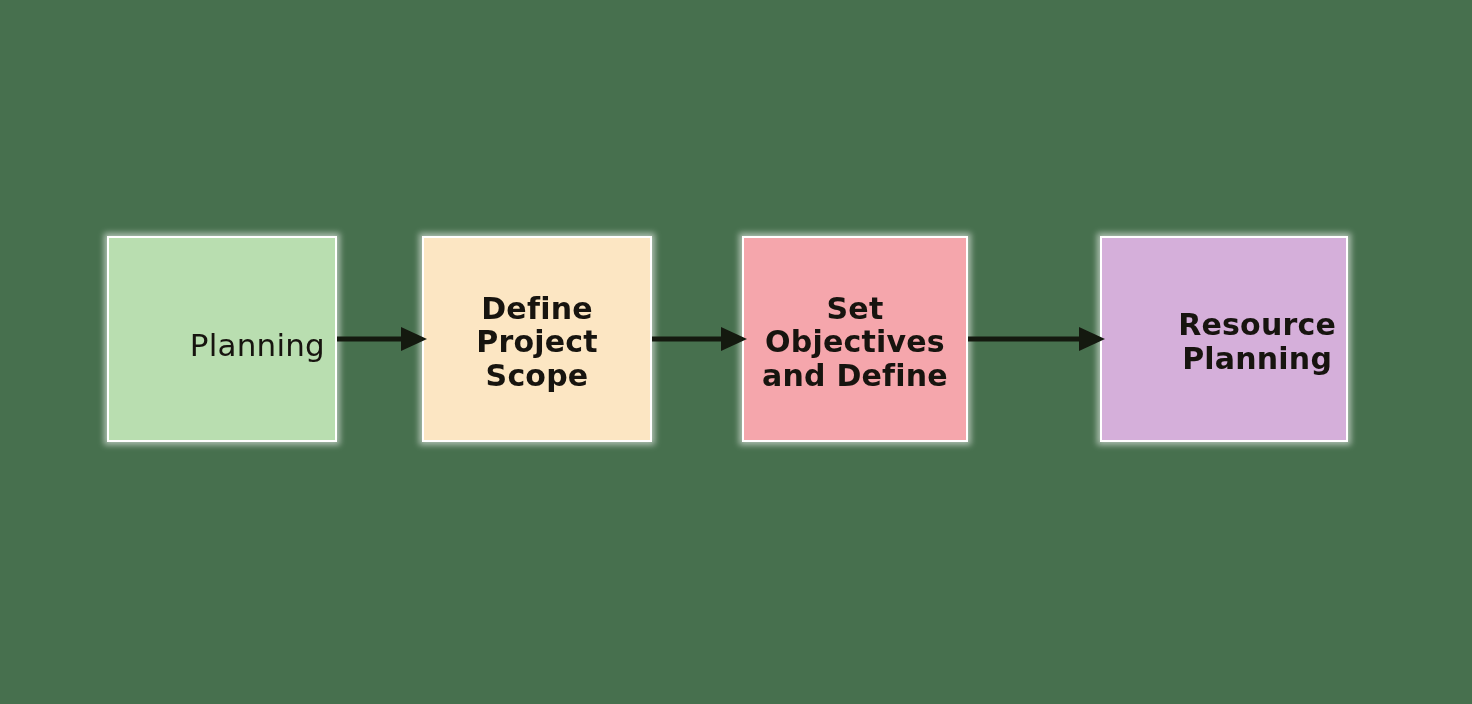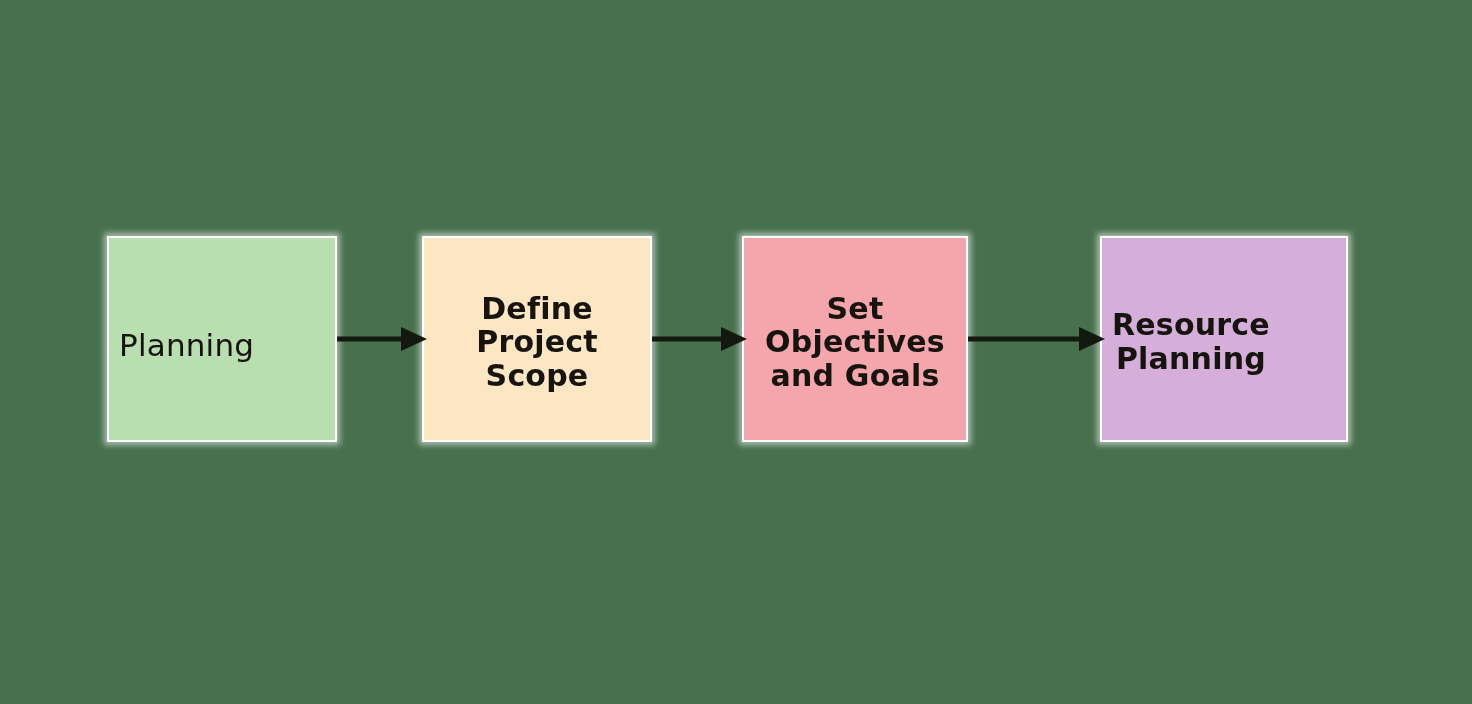--- a/index.html
+++ b/index.html
@@ -17,21 +17,21 @@
     position: relative;
     width: 1472px;
     height: 704px;
     background: #47704e;
   }
   .node {
     position: absolute;
     box-sizing: border-box;
     display: flex;
     align-items: center;
-    justify-content: flex-start;
+    justify-content: flex-end;
     text-align: center;
     border: 2px solid rgba(255,255,255,0.92);
     box-shadow: 0 0 6px 3px rgba(255,255,255,0.55);
     z-index: 2;
   }
   .node-label {
     font-family: "DejaVu Sans", "Liberation Sans", sans-serif;
     font-weight: 700;
     font-size: 30px;
     line-height: 1.12;
@@ -66,21 +66,21 @@
     <span class="node-label single" style="color: rgb(23, 20, 15);">Planning</span>
   </div>
 
   <div class="node" id="node-1" style="left: 422px; top: 236px; width: 230px; height: 206px; background: rgb(252, 230, 195); border-color: rgb(255, 255, 255);">
     <span class="node-label" style="color: rgb(23, 20, 15);">Define Project
 Scope</span>
   </div>
 
   <div class="node" id="node-2" style="left: 742px; top: 236px; width: 226px; height: 206px; background: rgb(245, 166, 172); border-color: rgb(255, 255, 255);">
     <span class="node-label" style="color: rgb(23, 20, 15);">Set Objectives
-and Goals</span>
+and Define</span>
   </div>
 
   <div class="node" id="node-3" style="left: 1100px; top: 236px; width: 248px; height: 206px; background: rgb(213, 175, 218); border-color: rgb(255, 255, 255);">
     <span class="node-label" style="color: rgb(23, 20, 15);">Resource
 Planning</span>
   </div>
 
   <div class="edge" id="edge-0" style="left: 337px; top: 325px; width: 90px; height: 28px;">
       <svg width="90" height="28" viewBox="0 0 90 28">
         <line x1="0" y1="14" x2="68" y2="14" stroke="#14190f" stroke-width="5"></line>

